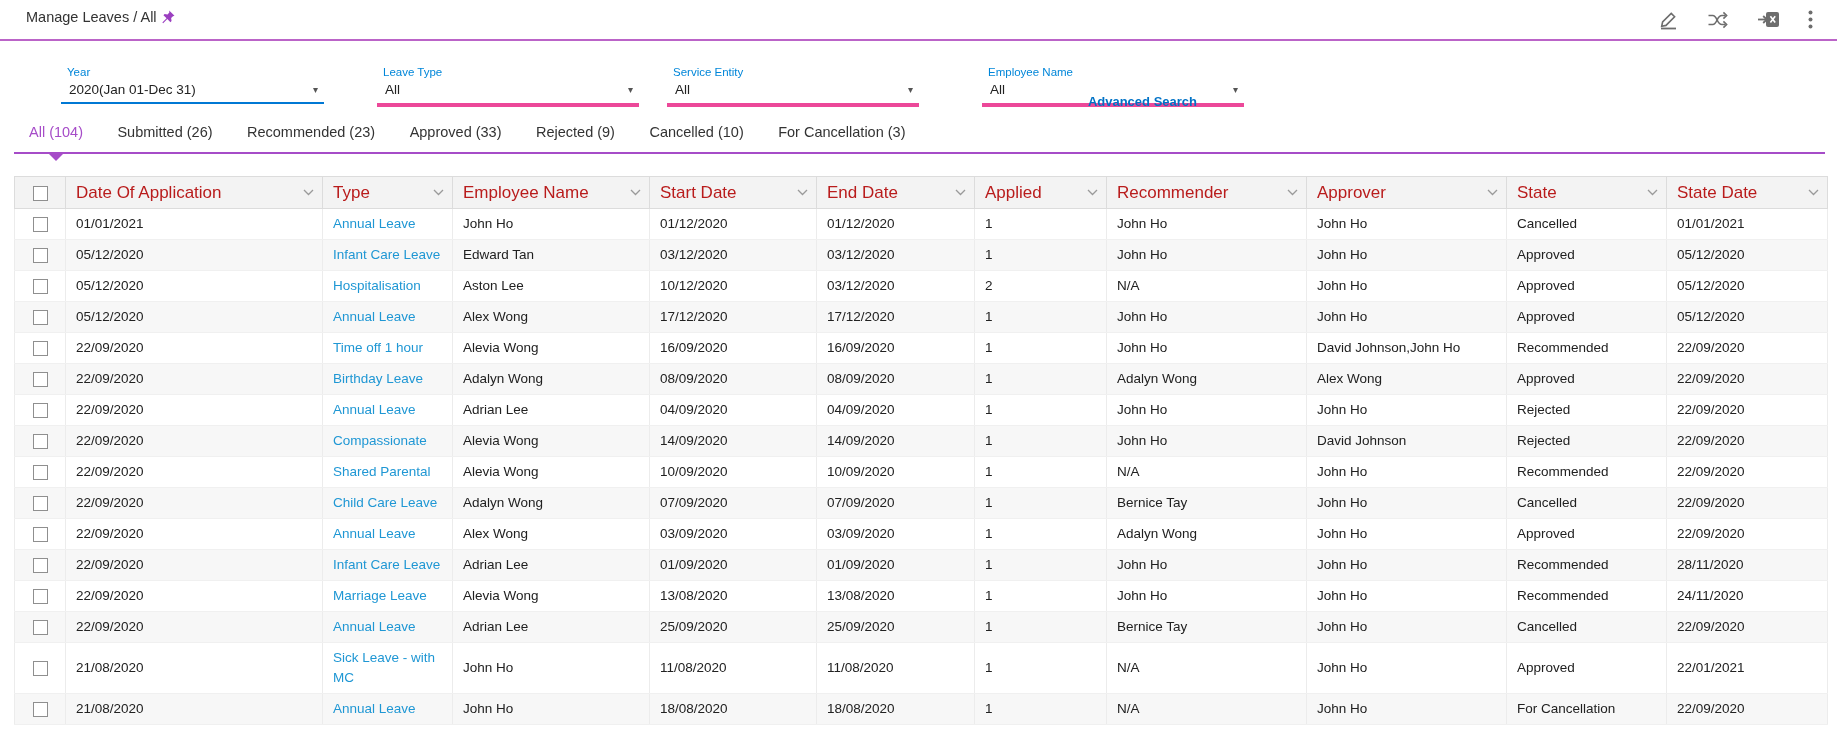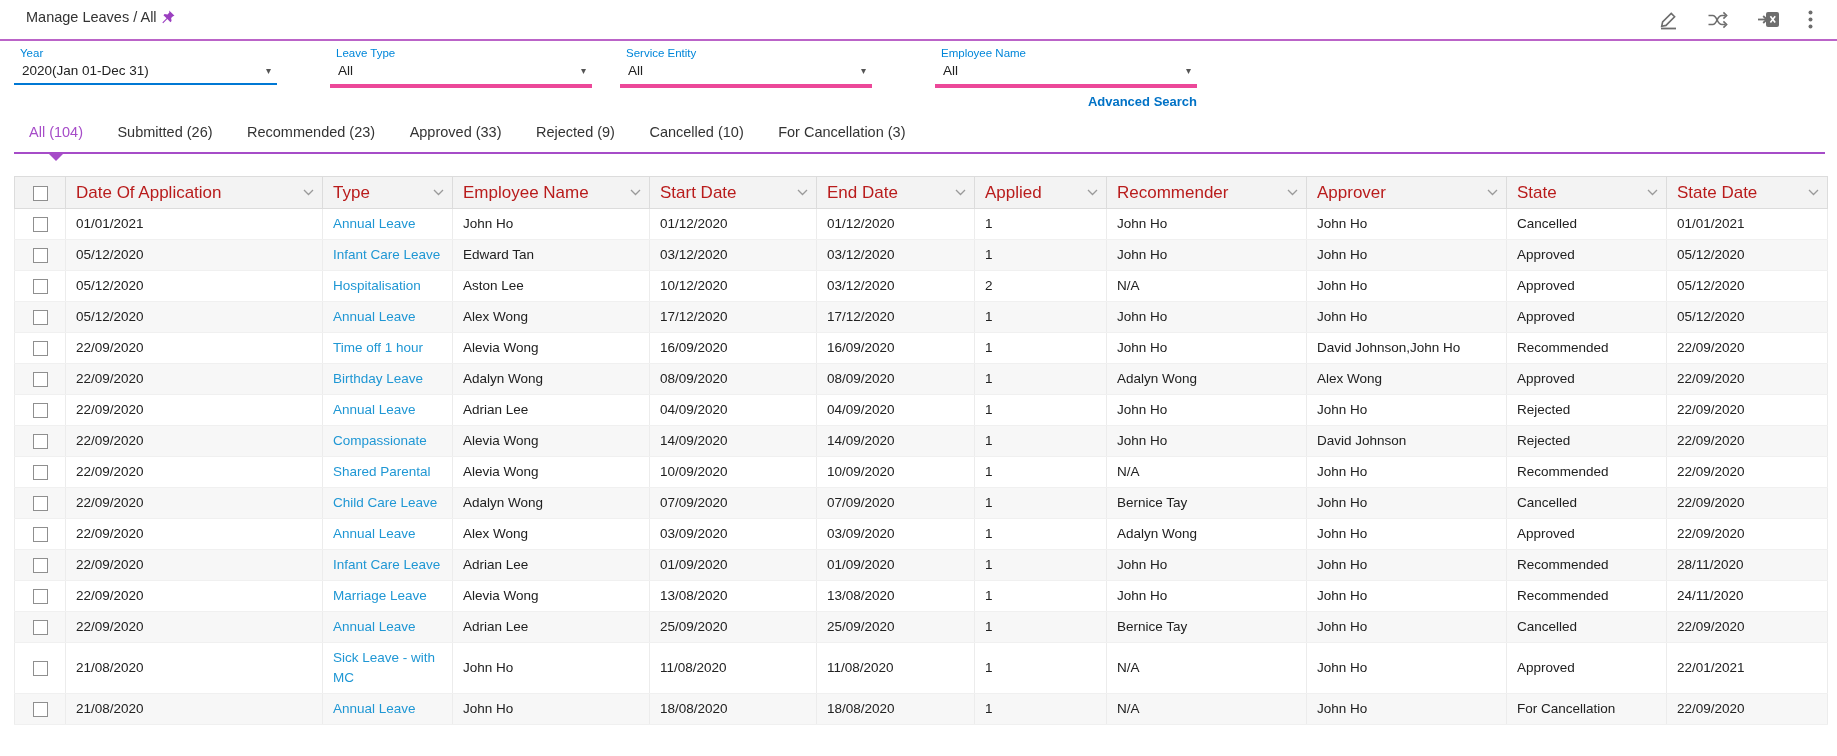--- a/index.html
+++ b/index.html
@@ -27,21 +27,21 @@
     height:41px;border-bottom:2px solid var(--topline-purple);
     display:flex;align-items:center;justify-content:space-between;
     padding:0 24px 0 18px;
   }
   .topbar-left{display:flex;gap:2px;margin-left:8px;}
   .page-title{font-size:14.5px;color:#333;}
   .topbar-right{display:flex;align-items:center;gap:28px;}
   .topbar-right svg{display:block;cursor:pointer;}
   
   .filters{position:relative;height:72px;}
-  .ffield{position:absolute;top:6px;cursor:pointer;}
+  .ffield{position:absolute;top:25px;cursor:pointer;margin-left:47px;}
   .ffield.f1{left:14px;width:263px;}
   .ffield.f2{left:330px;width:262px;}
   .ffield.f3{left:620px;width:252px;}
   .ffield.f4{left:935px;width:262px;}
   .flabel{font-size:11.5px;color:var(--label-blue);padding-left:6px;}
   .fvalue{
     display:flex;justify-content:space-between;align-items:center;
     font-size:13.5px;color:#222;padding:4px 6px 6px 8px;
     border-bottom:4px solid #ec4899;
   }

